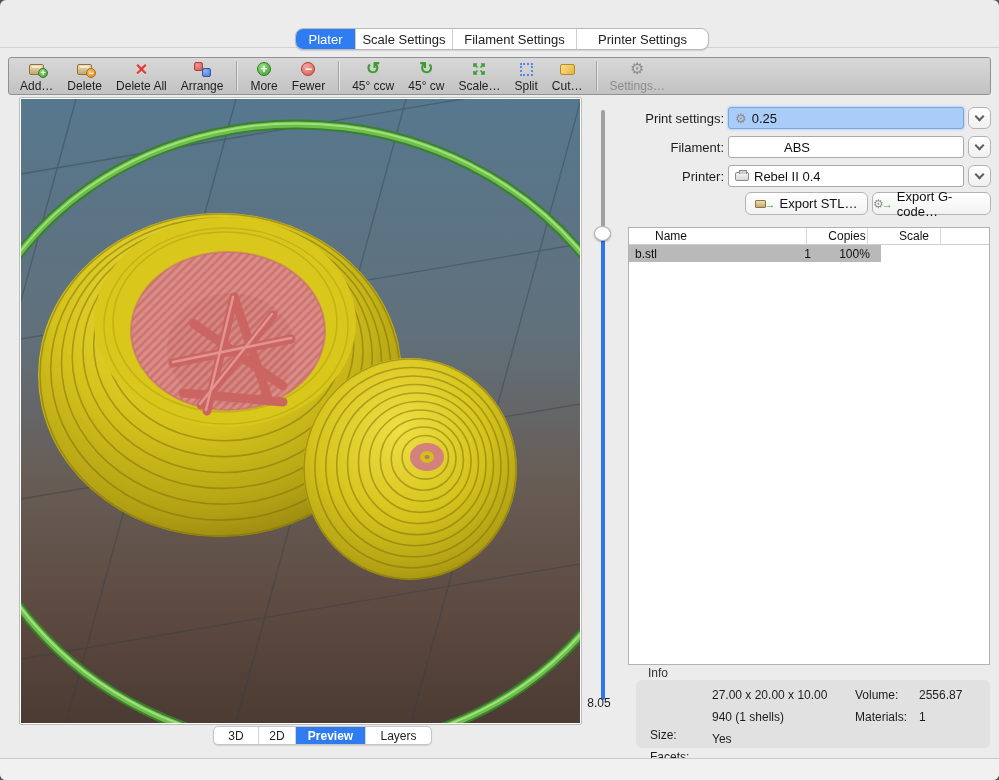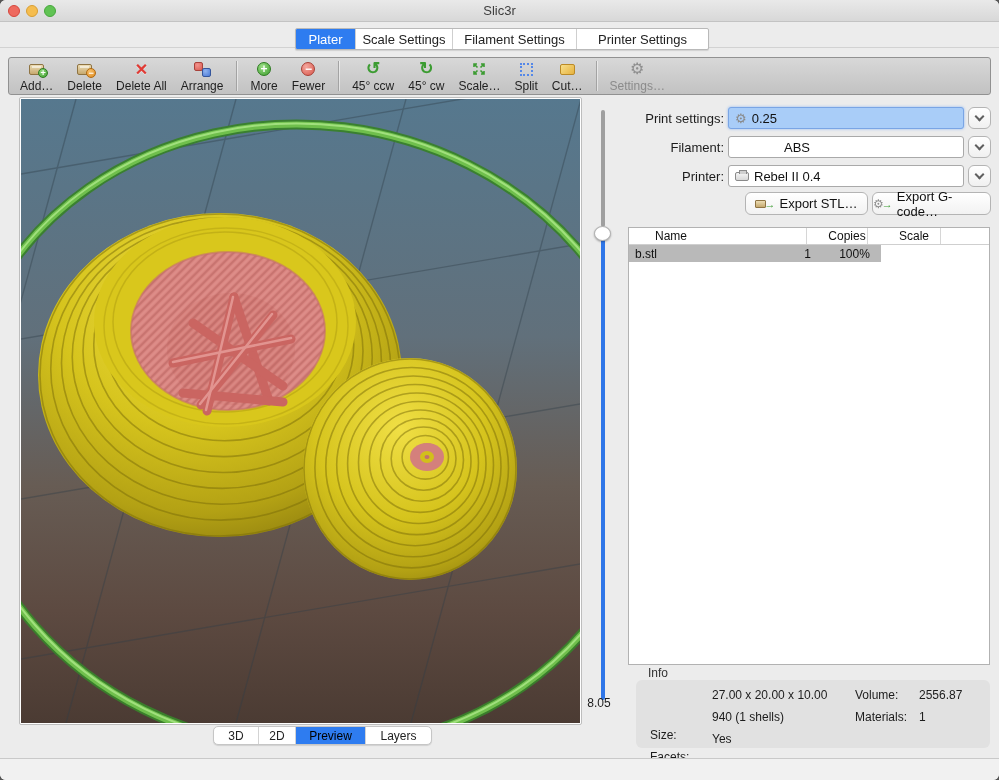--- a/index.html
+++ b/index.html
@@ -11,21 +11,21 @@
     background:linear-gradient(#e9e9e9,#d8d8d8);border-bottom:1px solid #c3c3c3;}
   .tl{position:absolute;top:5px;width:12px;height:12px;border-radius:50%;}
   #tl-close{left:8px;background:#ee6a5f;border:1px solid #d5473d;}
   #tl-min{left:26px;background:#f5bd4f;border:1px solid #d89e33;}
   #tl-max{left:44px;background:#61c354;border:1px solid #47a73c;}
   #win-title{position:absolute;left:0;right:0;top:3px;text-align:center;font-size:13px;color:#3e3e3e;}
 
   
   #tabs-divider{position:absolute;left:0;top:47px;width:999px;height:1px;background:#d2d2d2;}
   #main-tabs{position:absolute;left:295px;top:28px;height:22px;display:flex;
-    background:#fff;border:1px solid #b9b9b9;border-radius:2px;overflow:hidden;
+    background:#fff;border:1px solid #b9b9b9;border-radius:8px;overflow:hidden;
     box-shadow:0 1px 1px rgba(0,0,0,.12);}
   .mtab{height:100%;display:flex;align-items:center;justify-content:center;
     font-size:13px;color:#222;border-right:1px solid #cfcfcf;cursor:default;}
   .mtab:last-child{border-right:none;}
   .mtab.active{background:#2e7cf0;color:#fff;}
 
   
   #toolbar{position:absolute;left:8px;top:57px;width:983px;height:38px;
     background:linear-gradient(#d8d8d8,#c2c2c2);border:1px solid #919191;border-radius:3px;
     display:flex;align-items:center;padding:0 4px;}
@@ -68,21 +68,21 @@
     background:#fff;border:1px solid #b2b2b2;box-shadow:0 1px 2px rgba(0,0,0,.3);}
   #slider-value{position:absolute;left:582px;top:696px;width:34px;text-align:center;font-size:12px;color:#1c1c1c;}
 
   
   #view-tabs{position:absolute;left:213px;top:726px;height:19px;display:flex;
     background:#fff;border:1px solid #c6c6c6;border-radius:5px;overflow:hidden;
     box-shadow:0 1px 1px rgba(0,0,0,.12);}
   .vtab{height:100%;display:flex;align-items:center;justify-content:center;
     font-size:12px;color:#222;border-right:1px solid #d3d3d3;}
   .vtab:last-child{border-right:none;}
-  .vtab.active{background:#2e7cf0;color:#000000;}
+  .vtab.active{background:#2e7cf0;color:#ffffff;font-weight:bold;}
 
   
   .rp-label{position:absolute;width:100px;text-align:right;font-size:13px;color:#1c1c1c;}
   .field{position:absolute;left:728px;width:236px;height:22px;background:#fff;
     border:1px solid #a9a9a9;border-radius:3px;display:flex;align-items:center;
     font-size:13px;color:#111;padding-left:6px;}
   .field.highlight{background:#a9cdf8;border-color:#7aa5e5;box-shadow:0 0 3px #8fb8f2;}
   .field .fval{margin-left:5px;}
   .gear-s{color:#8a8a8a;font-size:13px;line-height:13px;}
   .printer-ico{display:inline-block;width:14px;height:9px;border:1px solid #8a8a8a;border-radius:2px;
@@ -124,26 +124,20 @@
 
   
   #footer-line{position:absolute;left:0;top:758px;width:999px;height:1px;background:#c9c9c9;}
   #footer{position:absolute;left:0;top:759px;width:999px;height:21px;background:#f1f1f1;}
 </style>
 </head>
 <body>
 
 <div id="win">
 
-  <div id="titlebar">
-    <div id="tl-close" class="tl"></div>
-    <div id="tl-min" class="tl"></div>
-    <div id="tl-max" class="tl"></div>
-    <div id="win-title">Slic3r</div>
-  </div>
 
   <div id="tabs-divider"></div>
   <div id="main-tabs">
     <div class="mtab active" style="width:60px">Plater</div>
     <div class="mtab" style="width:97px">Scale Settings</div>
     <div class="mtab" style="width:124px">Filament Settings</div>
     <div class="mtab" style="width:131px">Printer Settings</div>
   </div>
 
   <div id="toolbar">

